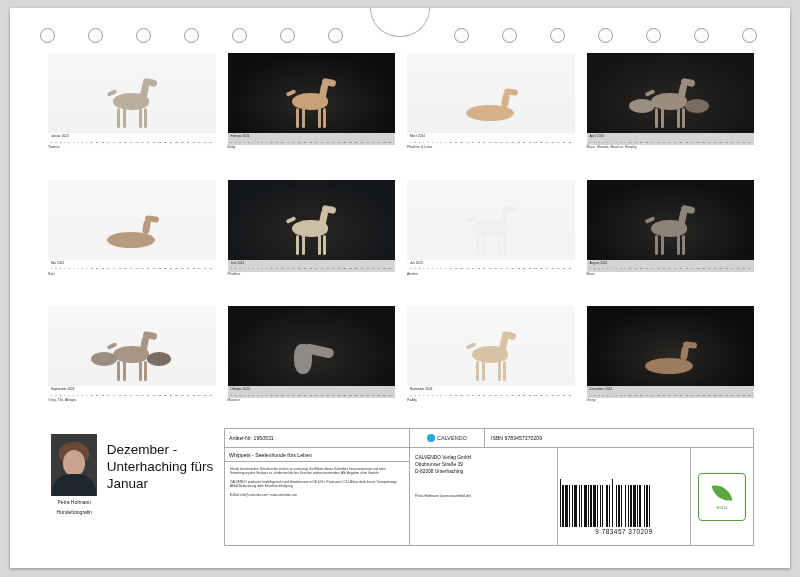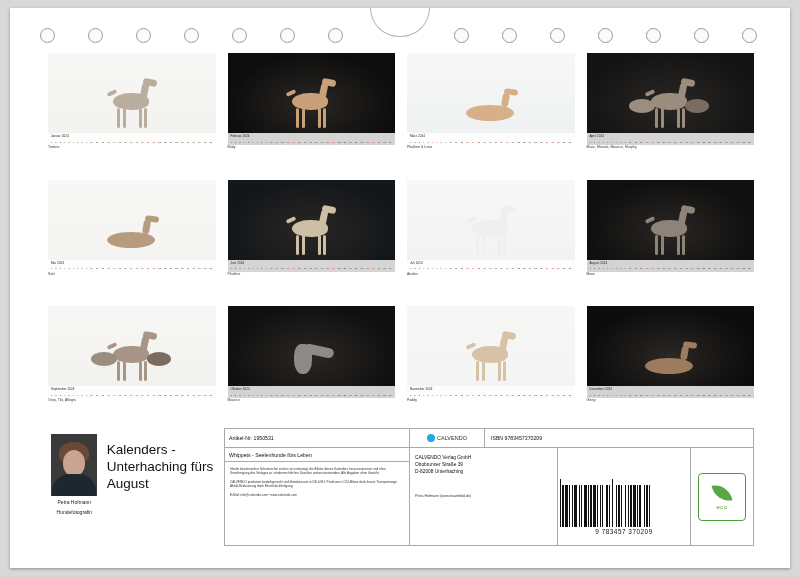--- a/index.html
+++ b/index.html
@@ -1548,23 +1548,23 @@
         <div class="hair"></div>
           <div class="face"></div>
           <div class="body"></div>
       </div>
       <div class="author-name">Petra Hofmann</div>
       <div class="author-name">Hundefotografin</div>
     </div>
 
     <div class="title-block">
       <h1>
-        <span>Kalenders -</span><br>
+        <span>Dezember -</span><br>
         <span>Unterhaching fürs</span><br>
-        <span>August</span>
+        <span>Januar</span>
       </h1>
     </div>
 
     <div class="meta">
       <div class="meta-top">
         <div class="meta-art">Artikel-Nr: 1950531</div>
         <div class="meta-logo">
           <span class="logo-dot"></span>
           <span class="logo-text">CALVENDO</span>
         </div>

